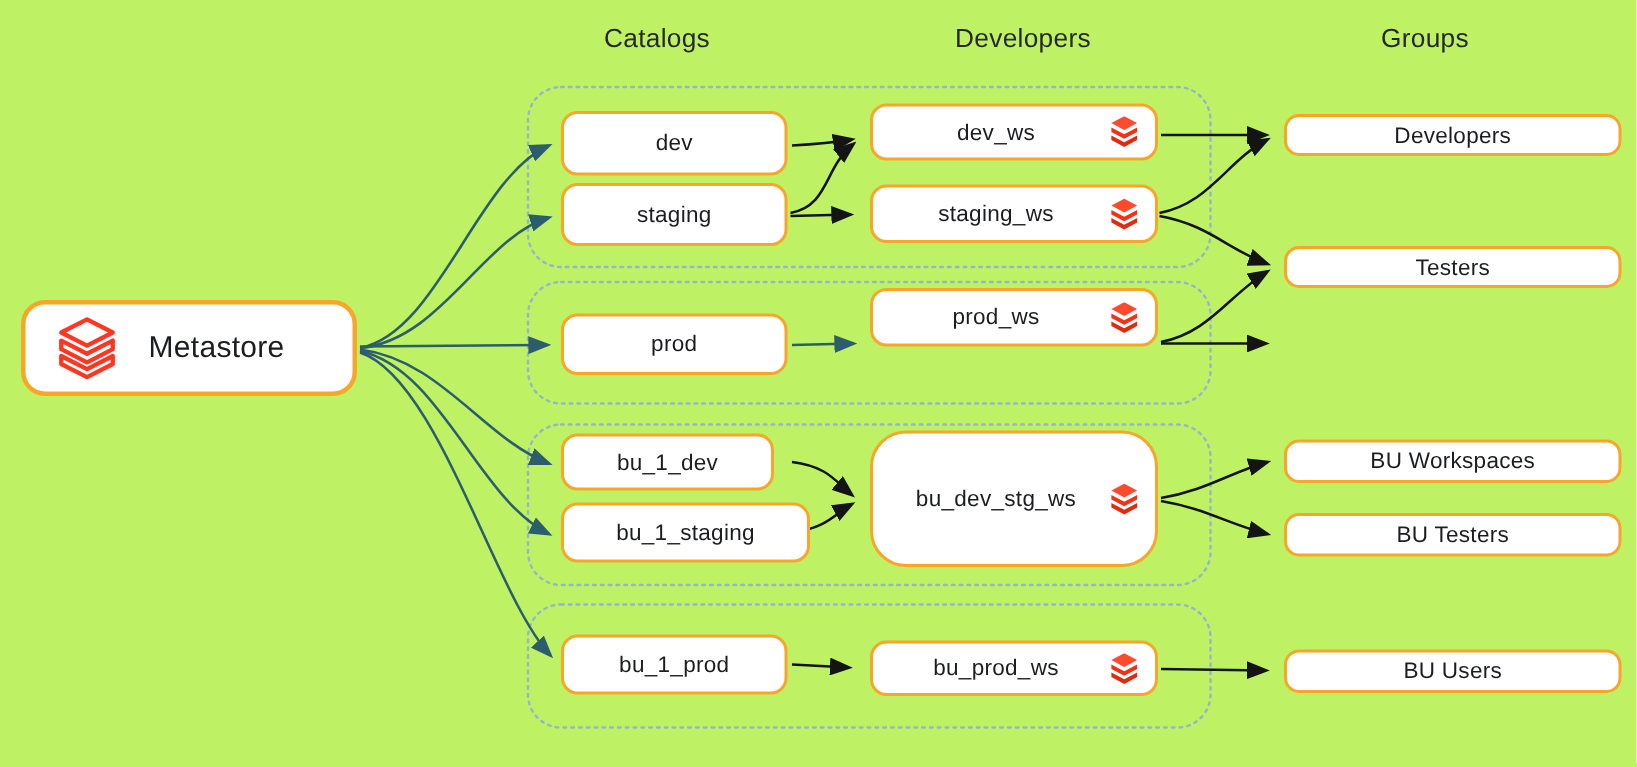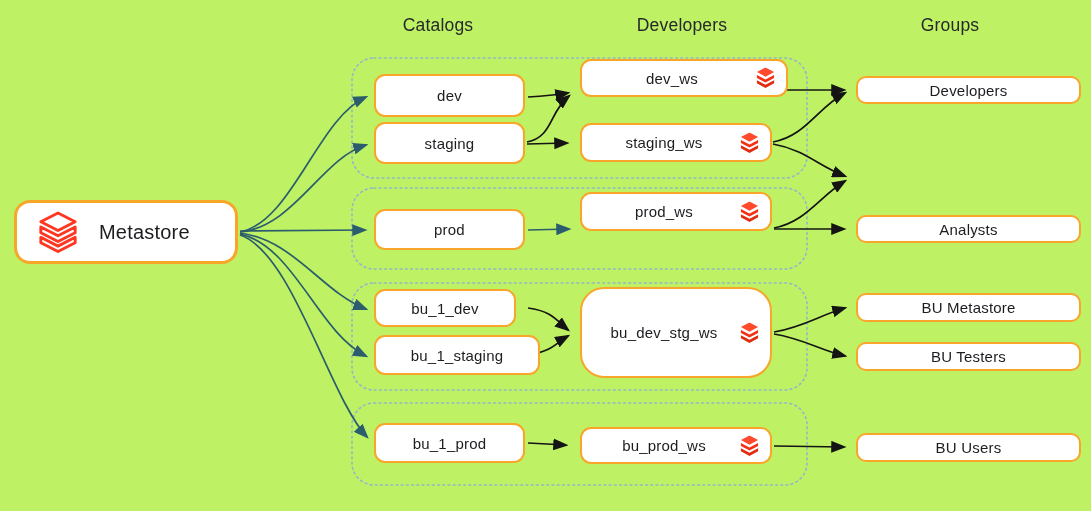--- a/index.html
+++ b/index.html
@@ -120,21 +120,21 @@
   <div class="node" style="left:374px;top:289px;width:142px;height:38px;">
     <span class="lbl">bu_1_dev</span>
   </div>
   <div class="node" style="left:374px;top:335px;width:166px;height:40px;">
     <span class="lbl">bu_1_staging</span>
   </div>
   <div class="node" style="left:374px;top:423px;width:151px;height:40px;">
     <span class="lbl">bu_1_prod</span>
   </div>
 
-  <div class="node ws" style="left:580px;top:59px;width:208px;height:38px;">
+  <div class="node ws" style="left:580px;top:69px;width:192px;height:38px;">
     <span class="lbl">dev_ws</span>
     <svg class="ws-icon" viewBox="0 0 24 22">
       <path d="M12 0 L21 4.8 L12 9.6 L3 4.8 Z" fill="#ff4a2e"></path>
       <path d="M3 7.8 L12 12.6 L21 7.8 L21 11 L12 15.8 L3 11 Z" fill="#f53115"></path>
       <path d="M3 13.4 L12 18.2 L21 13.4 L21 16.6 L12 21.4 L3 16.6 Z" fill="#e02b0e"></path>
     </svg>
   </div>
   <div class="node ws" style="left:580px;top:123px;width:192px;height:39px;">
     <span class="lbl">staging_ws</span>
     <svg class="ws-icon" viewBox="0 0 24 22">
@@ -164,25 +164,25 @@
     <svg class="ws-icon" viewBox="0 0 24 22">
       <path d="M12 0 L21 4.8 L12 9.6 L3 4.8 Z" fill="#ff4a2e"></path>
       <path d="M3 7.8 L12 12.6 L21 7.8 L21 11 L12 15.8 L3 11 Z" fill="#f53115"></path>
       <path d="M3 13.4 L12 18.2 L21 13.4 L21 16.6 L12 21.4 L3 16.6 Z" fill="#e02b0e"></path>
     </svg>
   </div>
 
   <div class="node group-node" style="left:856px;top:76px;width:225px;height:28px;">
     <span class="lbl">Developers</span>
   </div>
-  <div class="node group-node" style="left:856px;top:215px;width:225px;height:28px;">
-    <span class="lbl">Analysts</span>
+  <div class="node group-node" style="left:856px;top:164px;width:225px;height:28px;">
+    <span class="lbl">Testers</span>
   </div>
   <div class="node group-node" style="left:856px;top:293px;width:225px;height:29px;">
-    <span class="lbl">BU Metastore</span>
+    <span class="lbl">BU Workspaces</span>
   </div>
   <div class="node group-node" style="left:856px;top:342px;width:225px;height:29px;">
     <span class="lbl">BU Testers</span>
   </div>
   <div class="node group-node" style="left:856px;top:433px;width:225px;height:29px;">
     <span class="lbl">BU Users</span>
   </div>
 
 </div>
 

